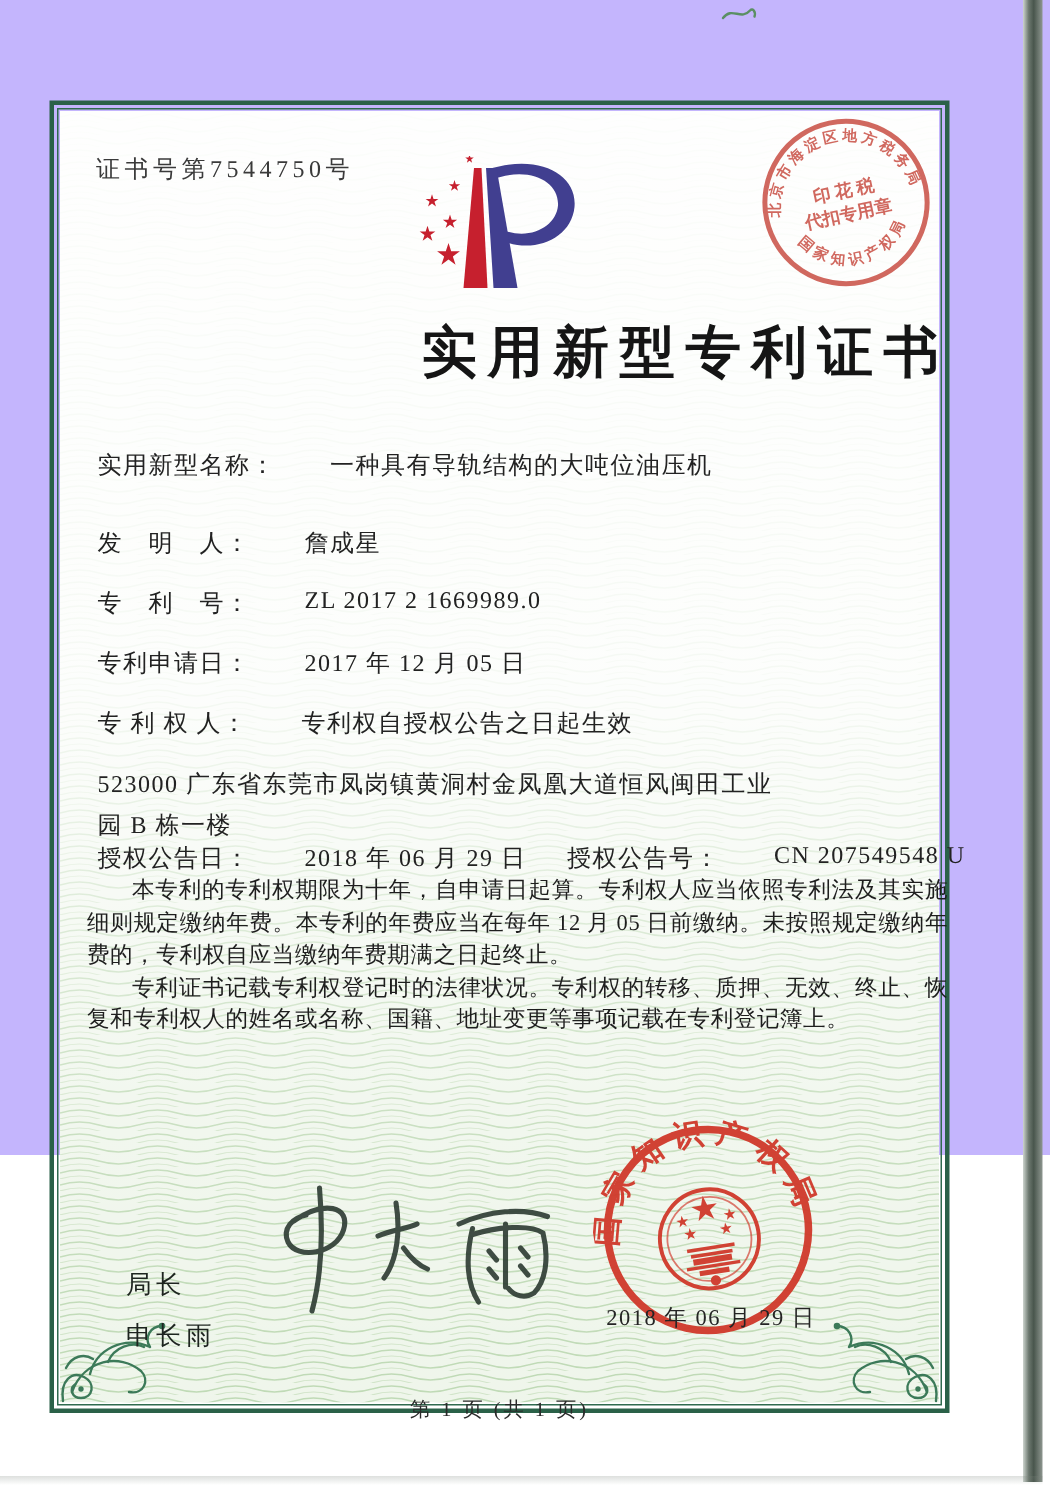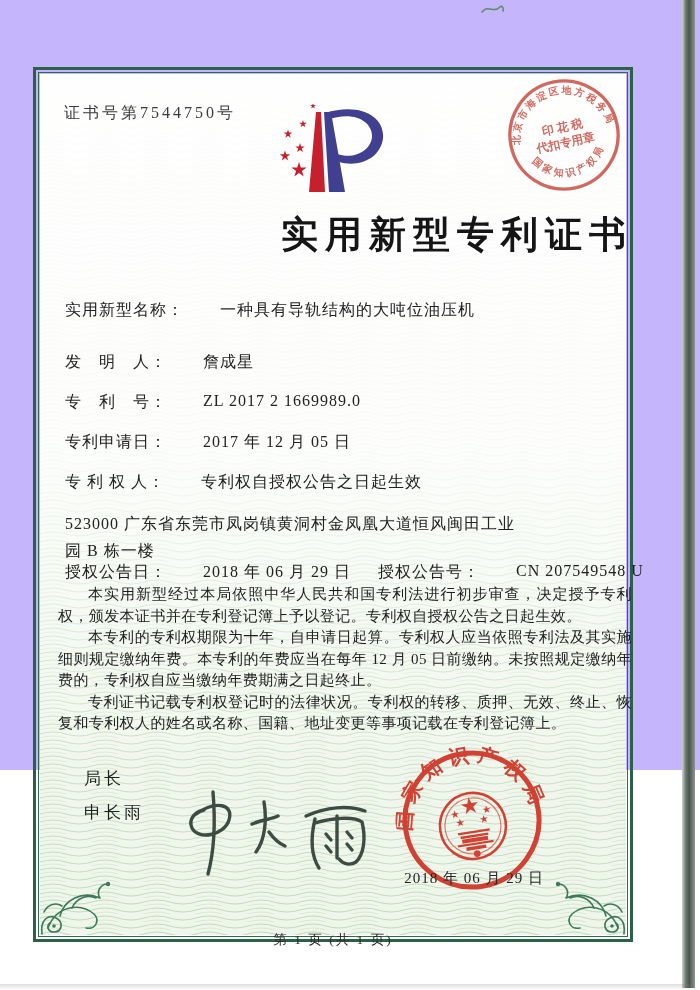--- a/index.html
+++ b/index.html
@@ -23,21 +23,21 @@
   .cert-no{left:64px;top:103px;font-size:16px;letter-spacing:3px;color:#3a3a3a;}
   .title{left:33px;top:210px;width:600px;text-align:right;font-size:37px;
       font-weight:600;color:#151515;letter-spacing:7px;}
   .row{left:65px;font-size:16px;color:#222;display:flex;white-space:nowrap;gap:36px;}
   .row .lbl{letter-spacing:1px;}
   .row .val{letter-spacing:1px;}
   .addr-val{white-space:normal;width:462px;line-height:27px;letter-spacing:1px;}
   .paras{left:58px;top:584px;width:574px;font-size:15px;line-height:21.5px;
       color:#1e1e1e;text-align:justify;letter-spacing:0.4px;}
   .paras p{margin:0;text-indent:2em;}
-  .signer{left:84px;top:762px;font-size:17px;color:#1d241f;line-height:34px;letter-spacing:3px;}
+  .signer{left:84px;top:840px;font-size:17px;color:#1d241f;line-height:34px;letter-spacing:3px;}
   .sig-wrap{left:168px;top:782px;width:215px;height:100px;}
   .stamp-tax{left:505px;top:76px;width:118px;height:118px;transform:rotate(-12deg);opacity:.85;}
   .seal-wrap{left:396px;top:744px;width:152px;height:152px;transform:rotate(-9deg);opacity:.95;}
   .seal-date{left:398px;top:869px;width:152px;text-align:center;font-size:15px;
       color:#242424;letter-spacing:1px;}
   .footer{left:33px;top:911px;width:600px;text-align:center;font-size:13.5px;
       color:#2a2a2a;letter-spacing:2px;margin-top:20px;}
   .logo{left:273px;top:104px;width:124px;height:96px;}
   .orn{width:80px;height:62px;}
   .orn-left{position:absolute;left:2px;bottom:1px;}
@@ -155,21 +155,20 @@
   <div class="abs row" style="top:562px">
     <span class="lbl">授权公告日：</span>
     <span class="val">2018 年 06 月 29 日</span>
   </div>
   <div class="abs row" style="left:378px;top:562px">
     <span class="lbl">授权公告号：</span>
     <span class="val">CN 207549548 U</span>
   </div>
 
   <div class="abs paras">
-    <p>本实用新型经过本局依照中华人民共和国专利法进行初步审查，决定授予专利权，颁发本证书并在专利登记簿上予以登记。专利权自授权公告之日起生效。</p>
     <p>本专利的专利权期限为十年，自申请日起算。专利权人应当依照专利法及其实施细则规定缴纳年费。本专利的年费应当在每年 12 月 05 日前缴纳。未按照规定缴纳年费的，专利权自应当缴纳年费期满之日起终止。</p>
     <p>专利证书记载专利权登记时的法律状况。专利权的转移、质押、无效、终止、恢复和专利权人的姓名或名称、国籍、地址变更等事项记载在专利登记簿上。</p>
   </div>
 
   <div class="abs signer">
     <div>局长</div>
     <div>申长雨</div>
   </div>
 
   <svg class="abs sig-wrap" viewBox="0 0 215 100">

